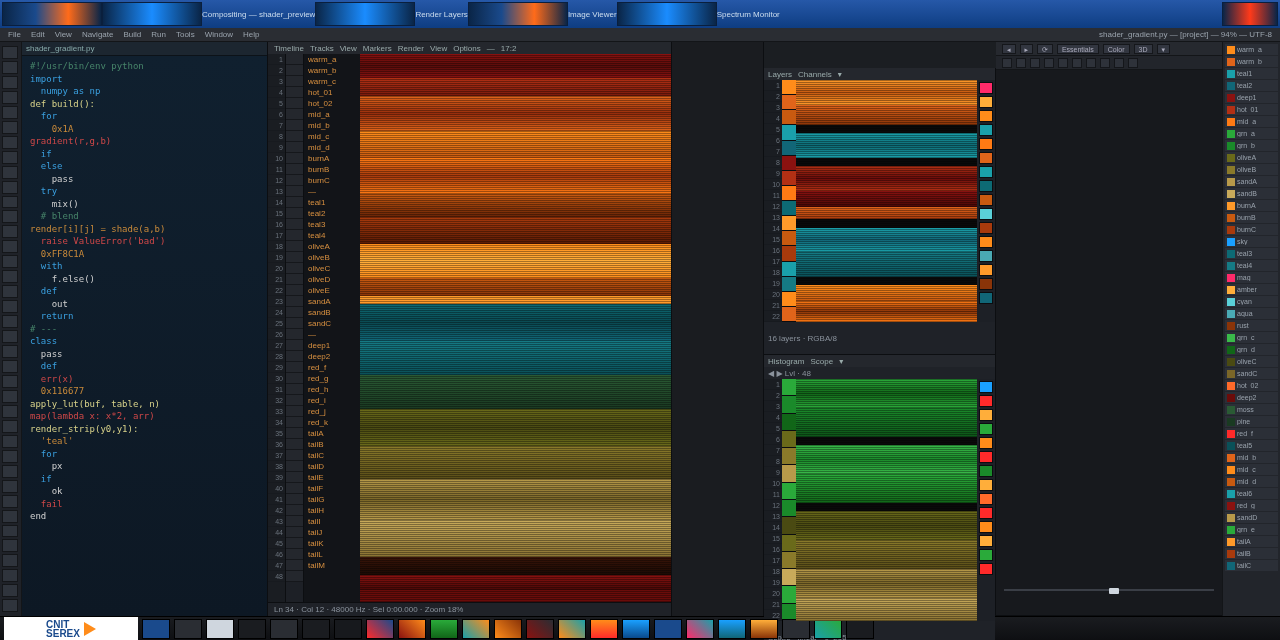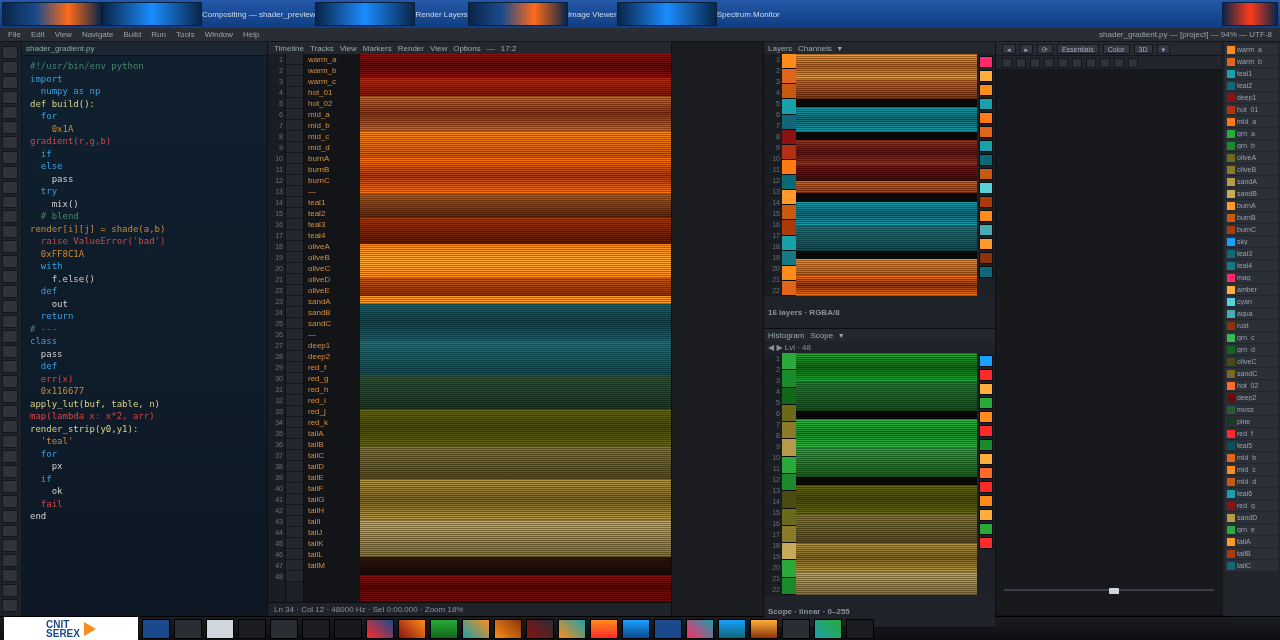--- a/index.html
+++ b/index.html
@@ -49,31 +49,31 @@
 .labelitem { height:11px; font-size:8px; color:#d89040; padding-left:4px; line-height:11px; white-space:nowrap; overflow:hidden; }
 .mainpanel .spectrum { flex:1; position:relative; background:#000; }
 .specband { position:absolute; left:0; right:0; background-size:100% 2px; }
 .specband::after { content:""; position:absolute; inset:0; background:repeating-linear-gradient(0deg, rgba(0,0,0,.35) 0 1px, transparent 1px 2px); }
 .mainpanel .mfoot { height:14px; background:#1f2228; border-top:1px solid #0c0e11; font-size:8px; color:#8a929c; display:flex; align-items:center; gap:8px; padding:0 6px; }
 
 
 .gap { width:92px; background:#1a1c20; border-right:1px solid #0c0e11; }
 
 
-.rpanel { width:232px; background:#4c1d95; display:flex; flex-direction:column; border-right:1px solid #0c0e11; }
+.rpanel { width:232px; background:#4c1d95; display:flex; flex-direction:column; border-right:1px solid #0c0e11;margin-top:26px; }
 .rsub { flex:1; display:flex; flex-direction:column; border-bottom:1px solid #0c0e11; }
 .rsub .rhead { height:12px; background:#24272d; font-size:8px; color:#9aa; display:flex; align-items:center; gap:6px; padding:0 4px; }
 .rsub .rbody { flex:1; display:flex; overflow:hidden; }
 .rsub .rgut  { width:18px; background:#1a1d22; }
 .rsub .rpal  { width:14px; background:#1d2026; display:flex; flex-direction:column; }
 .rpal .sw { flex:1; border-bottom:1px solid #0b0d10; }
 .rsub .rspec { flex:1; position:relative; background:#000; }
 .rsub .rchip { width:18px; background:#1d2026; display:flex; flex-direction:column; padding:2px; gap:2px; }
 .rchip .ch { width:14px; height:12px; border:1px solid #0b0d10; }
-.rsub .rfoot { height:12px; background:#1f2228; font-size:8px; color:#8a929c; padding:16px 4px; display:flex; align-items:center;font-weight:bold; }
+.rsub .rfoot { height:12px; background:#1f2228; font-size:8px; color:#8a929c; padding:16px 4px; display:flex; align-items:center; }
 
 
 .inspect { width:284px; background:#1f2228; display:flex; }
 .inspect .imain { flex:1; display:flex; flex-direction:column; }
 .inspect .ihead { height:14px; background:#26292f; display:flex; align-items:center; gap:4px; padding:0 6px; border-bottom:1px solid #131518; }
 .inspect .ihead .btn { height:10px; padding:0 4px; background:#323640; border:1px solid #15171b; font-size:7px; color:#aab; line-height:10px; }
 .inspect .itool { height:14px; background:#22252b; display:flex; align-items:center; gap:4px; padding:0 6px; border-bottom:1px solid #131518; }
 .inspect .itool .ic { width:10px; height:10px; background:#2e323a; border:1px solid #14161a; }
 .inspect .icanvas { flex:1; background:#17191d; border-bottom:1px solid #0c0e11; position:relative; }
 .inspect .iprops  { height:80px; background:#1c1f24; padding:4px 6px; font-size:8px; color:#8a929c; }

